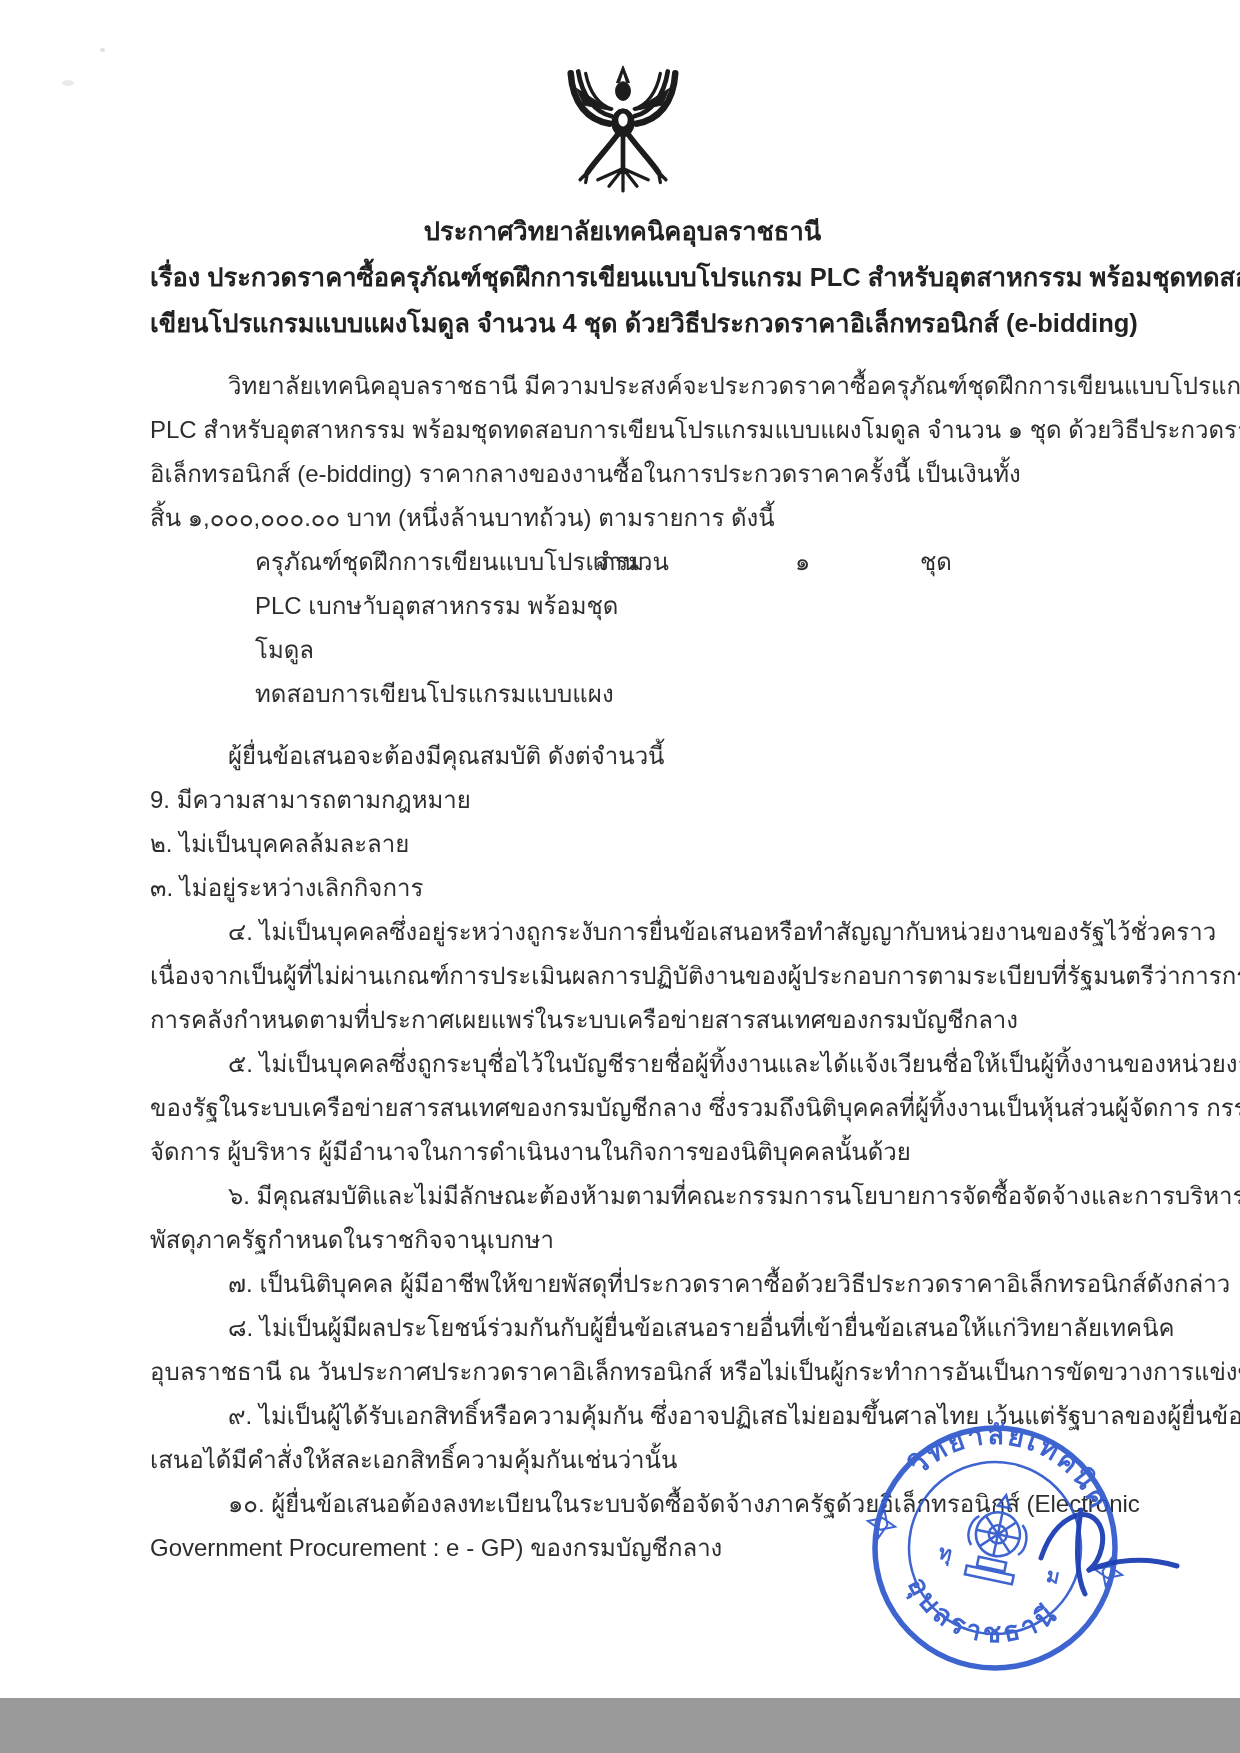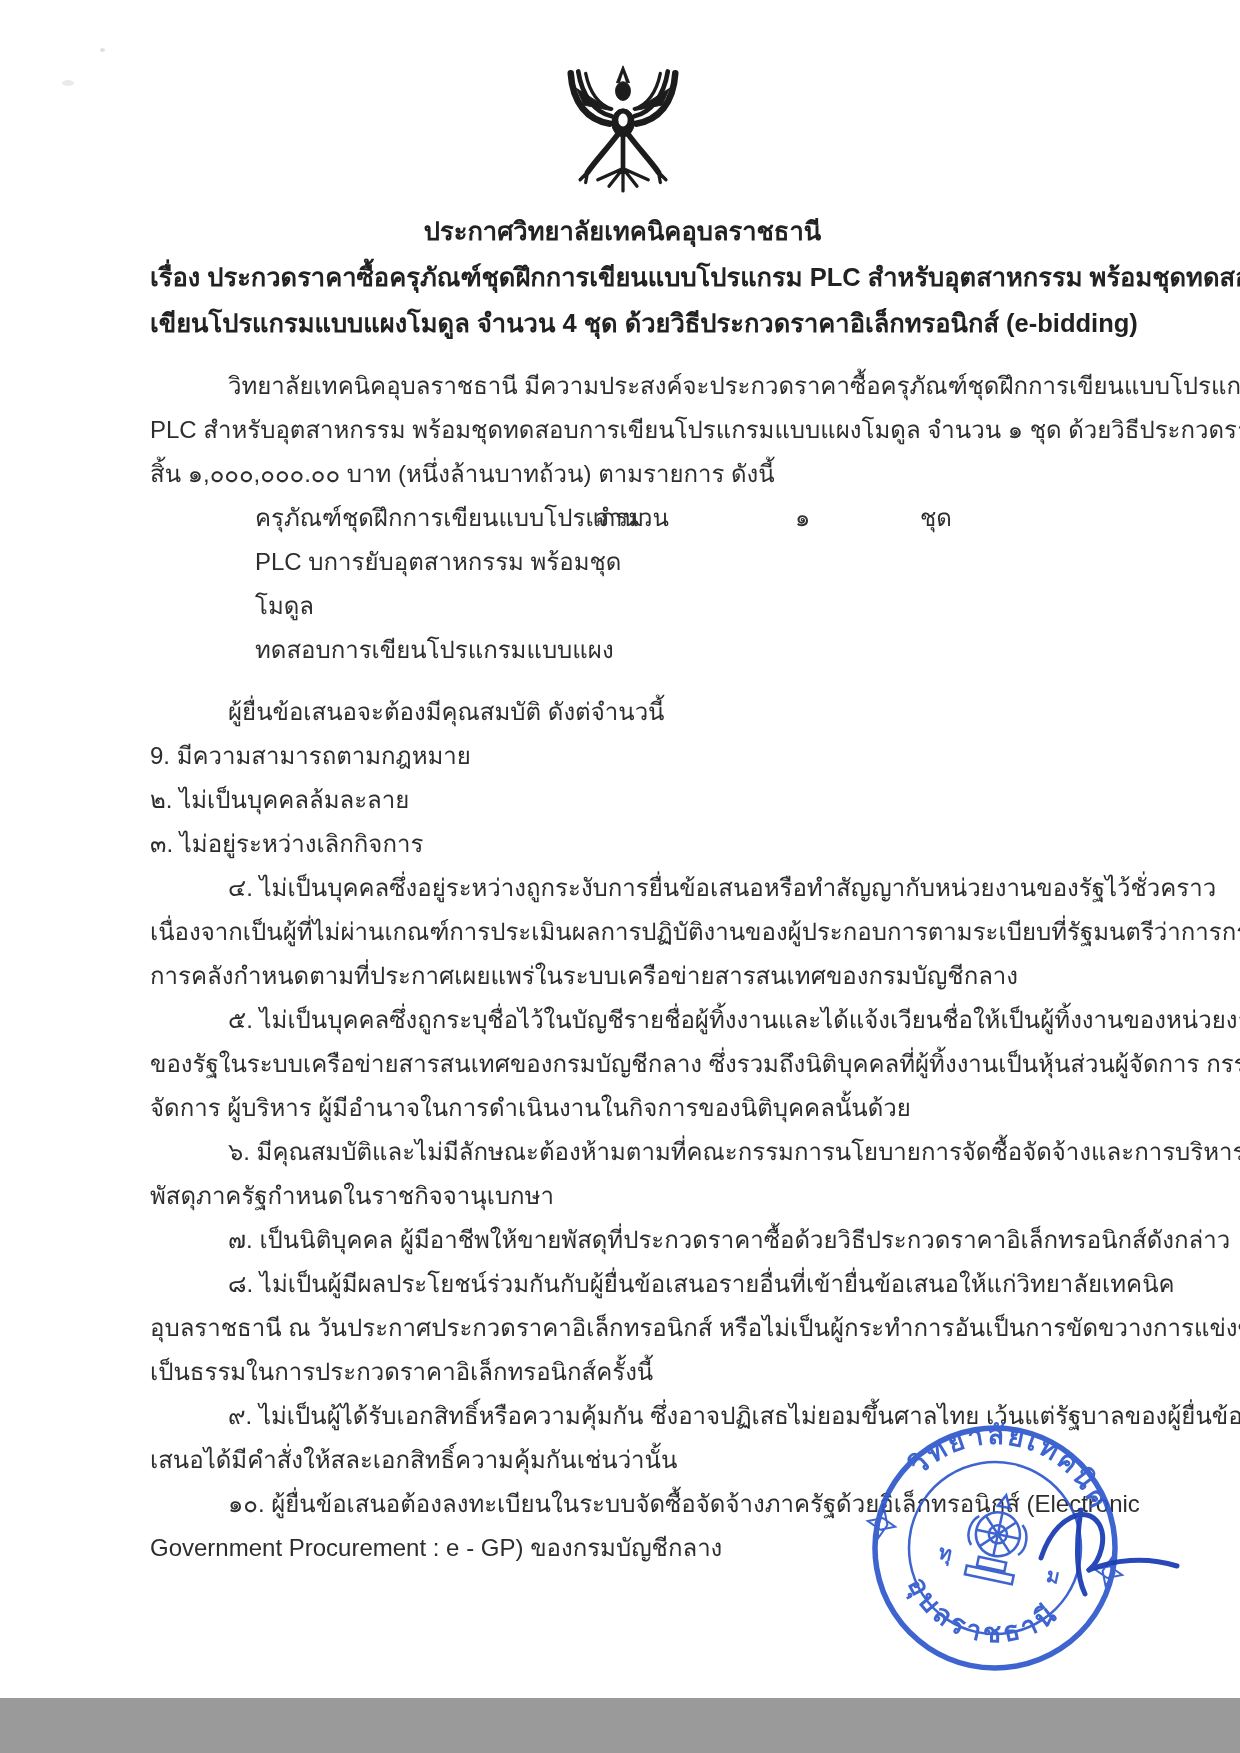--- a/index.html
+++ b/index.html
@@ -71,32 +71,33 @@
     <div class="title">ประกาศวิทยาลัยเทคนิคอุบลราชธานี</div>
     <div class="title">เรื่อง ประกวดราคาซื้อครุภัณฑ์ชุดฝึกการเขียนแบบโปรแกรม PLC สำหรับอุตสาหกรรม พร้อมชุดทดสอบการ</div>
     <div class="title">เขียนโปรแกรมแบบแผงโมดูล จำนวน 4 ชุด ด้วยวิธีประกวดราคาอิเล็กทรอนิกส์ (e-bidding)</div>
 
     <div class="intro">
 
         <div class="doc-line indent-para">วิทยาลัยเทคนิคอุบลราชธานี มีความประสงค์จะประกวดราคาซื้อครุภัณฑ์ชุดฝึกการเขียนแบบโปรแกรม</div>
 
         <div class="doc-line indent-none">PLC สำหรับอุตสาหกรรม พร้อมชุดทดสอบการเขียนโปรแกรมแบบแผงโมดูล จำนวน ๑ ชุด ด้วยวิธีประกวดราคา</div>
 
+        <div class="doc-line indent-none">อิเล็กทรอนิกส์ (e-bidding) ราคากลางของงานซื้อในการประกวดราคาครั้งนี้ เป็นเงินทั้ง</div>
 
         <div class="doc-line indent-none">สิ้น ๑,๐๐๐,๐๐๐.๐๐ บาท (หนึ่งล้านบาทถ้วน) ตามรายการ ดังนี้</div>
       </div>
 
     <div>
       <div class="item-row">
         <span class="item-col-name">ครุภัณฑ์ชุดฝึกการเขียนแบบโปรแกรม</span>
         <span class="item-col-qtylabel">จำนวน</span>
         <span class="item-col-qty">๑</span>
         <span class="item-col-unit">ชุด</span>
       </div>
-      <div class="doc-line item-cont">PLC บการยับอุตสาหกรรม พร้อมชุด</div>
+      <div class="doc-line item-cont">PLC เบกษาับอุตสาหกรรม พร้อมชุด</div>
       <div class="doc-line item-cont">โมดูล</div>
       <div class="doc-line item-cont">ทดสอบการเขียนโปรแกรมแบบแผง</div>
     </div>
 
     <div class="spacer"></div>
 
     <div>
 
         <div class="doc-line indent-para">ผู้ยื่นข้อเสนอจะต้องมีคุณสมบัติ ดังต่จำนวนี้</div>
 
@@ -121,21 +122,20 @@
         <div class="doc-line indent-para">๖. มีคุณสมบัติและไม่มีลักษณะต้องห้ามตามที่คณะกรรมการนโยบายการจัดซื้อจัดจ้างและการบริหาร</div>
 
         <div class="doc-line indent-none">พัสดุภาครัฐกำหนดในราชกิจจานุเบกษา</div>
 
         <div class="doc-line indent-para">๗. เป็นนิติบุคคล ผู้มีอาชีพให้ขายพัสดุที่ประกวดราคาซื้อด้วยวิธีประกวดราคาอิเล็กทรอนิกส์ดังกล่าว</div>
 
         <div class="doc-line indent-para">๘. ไม่เป็นผู้มีผลประโยชน์ร่วมกันกับผู้ยื่นข้อเสนอรายอื่นที่เข้ายื่นข้อเสนอให้แก่วิทยาลัยเทคนิค</div>
 
         <div class="doc-line indent-none">อุบลราชธานี ณ วันประกาศประกวดราคาอิเล็กทรอนิกส์ หรือไม่เป็นผู้กระทำการอันเป็นการขัดขวางการแข่งขันอย่าง</div>
 
-        <div class="doc-line indent-none">เป็นธรรมในการประกวดราคาอิเล็กทรอนิกส์ครั้งนี้</div>
 
         <div class="doc-line indent-para">๙. ไม่เป็นผู้ได้รับเอกสิทธิ์หรือความคุ้มกัน ซึ่งอาจปฏิเสธไม่ยอมขึ้นศาลไทย เว้นแต่รัฐบาลของผู้ยื่นข้อ</div>
 
         <div class="doc-line indent-none">เสนอได้มีคำสั่งให้สละเอกสิทธิ์ความคุ้มกันเช่นว่านั้น</div>
 
         <div class="doc-line indent-para">๑๐. ผู้ยื่นข้อเสนอต้องลงทะเบียนในระบบจัดซื้อจัดจ้างภาครัฐด้วยอิเล็กทรอนิกส์ (Electronic</div>
 
         <div class="doc-line indent-none">Government Procurement : e - GP) ของกรมบัญชีกลาง</div>
       </div>
 

